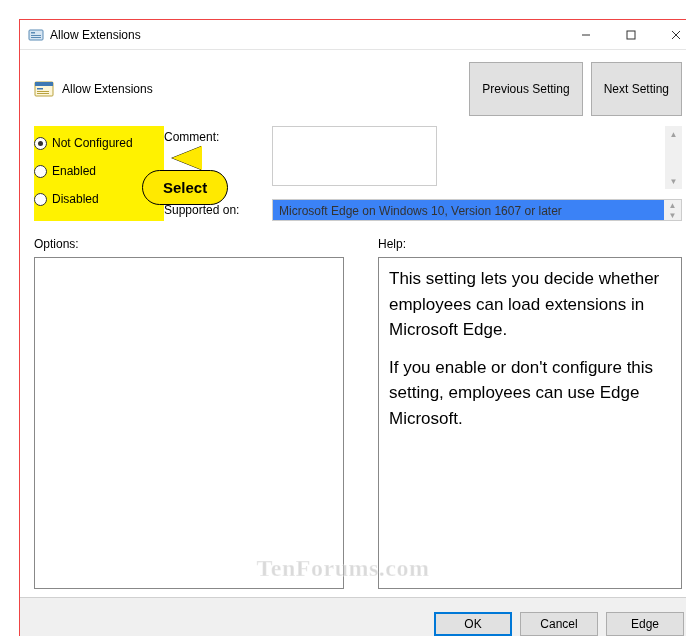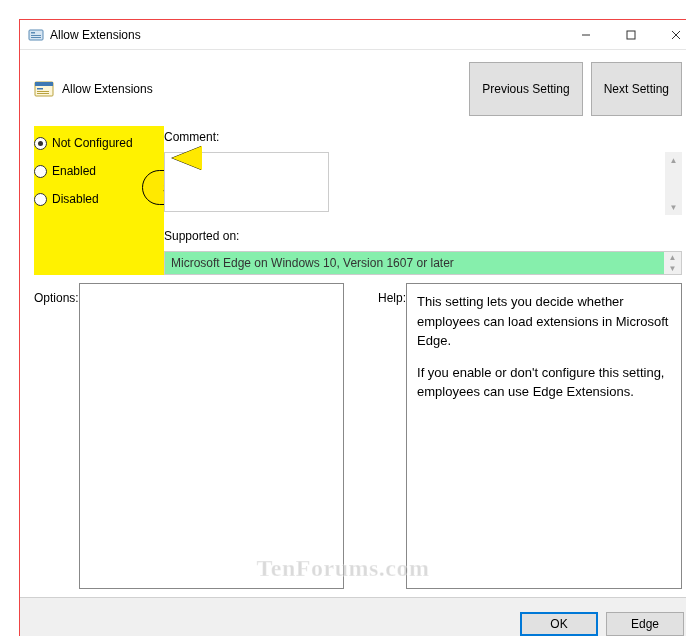--- a/index.html
+++ b/index.html
@@ -140,44 +140,43 @@
       font-family: Verdana, sans-serif;
     }
     .fields-col {
       flex: 1;
       display: flex;
       flex-direction: column;
       gap: 10px;
     }
     .field-row {
       display: flex;
-      gap: 8px;
-      flex-direction: column;
+      gap: 20px;
     }
     .field-label {
       width: 88px;
       padding-top: 4px;
       font-size: 12px;
     }
     .comment-box {
       flex: 1;
       height: 60px;
       border: 1px solid #ccc;
       background: #fff;
       position: relative;
       padding: 4px;
       font-size: 12px;
       resize: none;
       font-family: inherit;
     }
     .supported-box {
       flex: 1;
-      height: 46px;
+      height: 22px;
       border: 1px solid #ccc;
-      background: #86efac;
+      background: #3b82f6;
       padding: 4px 6px;
       font-size: 12px;
       color: #333;
       position: relative;
     }
     .scroll-arrows {
       position: absolute;
       right: 0;
       top: 0;
       bottom: 0;
@@ -196,33 +195,34 @@
       color: #a0a0a0;
     }
     .lower-section {
       flex: 1;
       padding: 0 16px 8px 14px;
       display: flex;
       gap: 14px;
     }
     .col {
       display: flex;
+      flex-direction: column;
     }
     .options-col { width: 310px; }
     .help-col { flex: 1; padding-left: 20px; }
     .col-label {
       font-size: 12px;
       padding: 8px 0 6px 0;
     }
     .options-box, .help-box {
       flex: 1;
       border: 1px solid #888;
       background: #fff;
       padding: 8px 10px;
-      font-size: 13px;
+      font-size: 17px;
       line-height: 1.5;
       overflow: auto;
     }
     .options-box { background: #fff; }
     .help-box p { margin-bottom: 12px; }
     .watermark {
       position: absolute;
       left: 50%;
       top: 555px;
       transform: translateX(-50%);
@@ -351,25 +351,26 @@
 
   <div class="lower-section">
     <div class="col options-col">
       <div class="col-label">Options:</div>
       <div class="options-box"></div>
     </div>
     <div class="col help-col">
       <div class="col-label">Help:</div>
       <div class="help-box">
         <p>This setting lets you decide whether employees can load extensions in Microsoft Edge.</p>
-        <p>If you enable or don't configure this setting, employees can use Edge Extensions.</p>
+        <p>If you enable or don't configure this setting, employees can use Edge Microsoft.</p>
       </div>
     </div>
   </div>
 
   <div class="footer">
     <button class="footer-btn default">OK</button>
+    <button class="footer-btn">Cancel</button>
     <button class="footer-btn">Edge</button>
   </div>
 
 </div>
 
 <div class="watermark">TenForums.com</div>
 
 </body></html>

